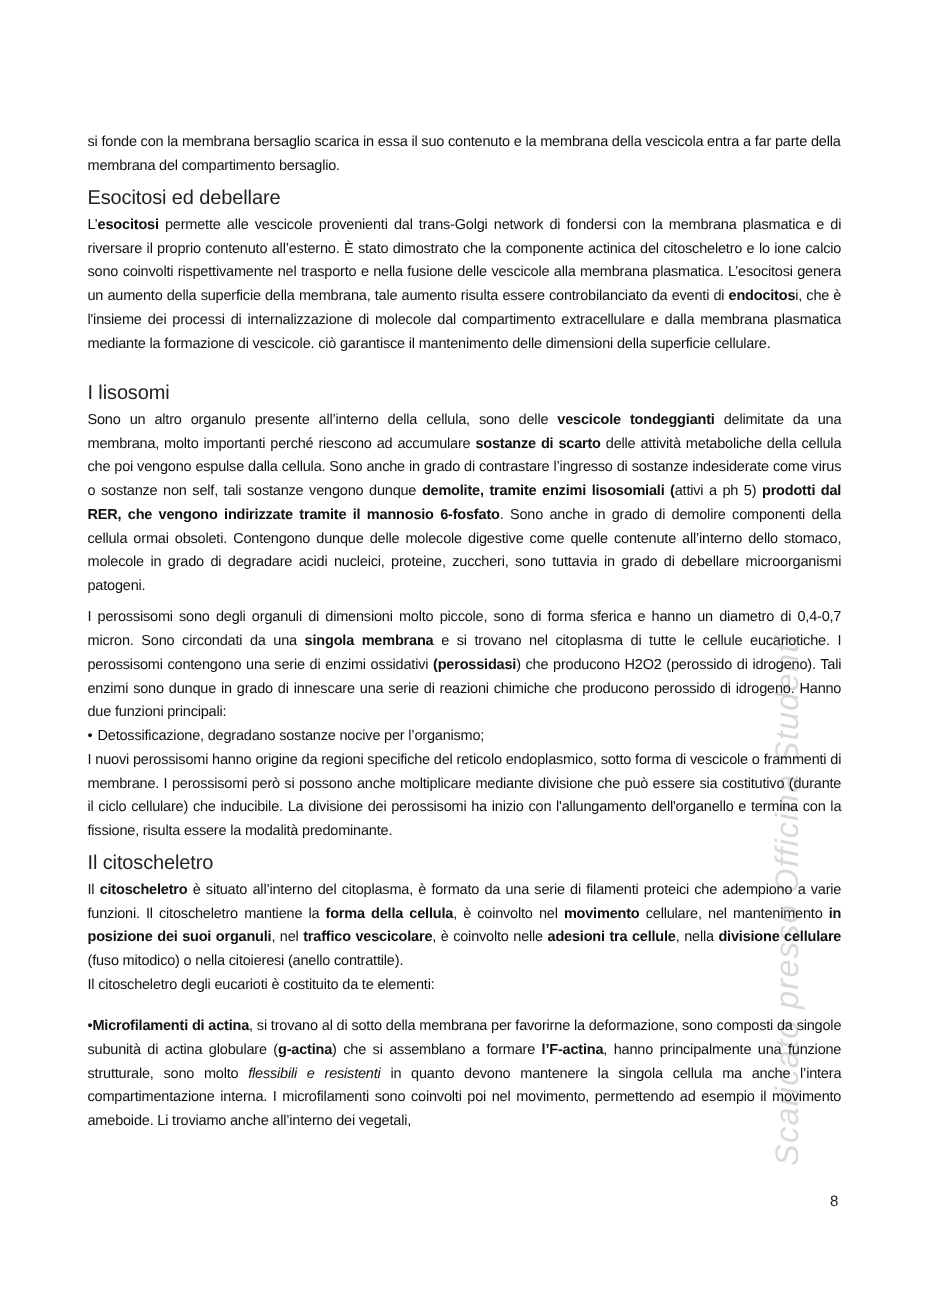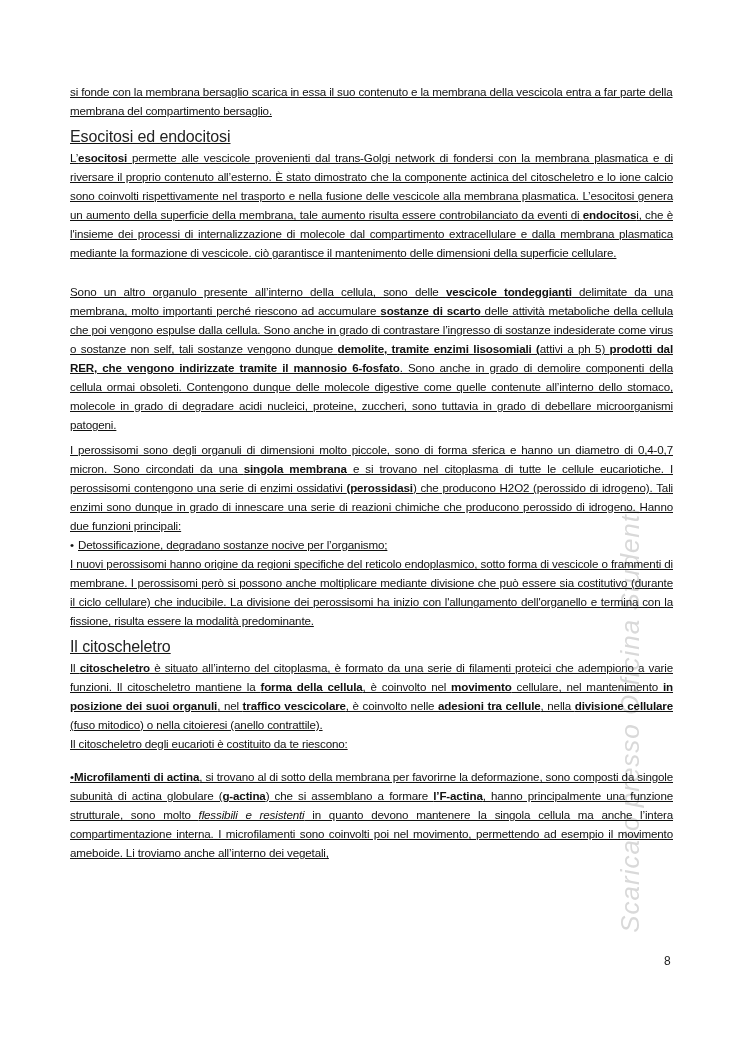--- a/index.html
+++ b/index.html
@@ -3,21 +3,21 @@
   <meta charset="utf-8">
   <style>
     html, body { margin: 0; padding: 0; background: #ffffff; }
     body { width: 744px; height: 1052px; position: relative; overflow: hidden; }
     .page {
       position: absolute; left: 0; top: 0; width: 744px; height: 1052px;
       background: #ffffff; color: #111111;
       font-family: "Liberation Sans", "DejaVu Sans", sans-serif;
     }
     .content {
-      position: absolute; left: 70px; top: 82px; width: 603px; text-decoration: underline;
+      position: absolute; left: 70px; top: 104px; width: 603px;
     }
     p {
       margin: 0; font-size: 11.6px; line-height: 19px; text-align: justify;
       letter-spacing: -0.15px;
     }
     p.last { text-align: left; }
     h2 {
       margin: 0; font-weight: normal; font-size: 16px; line-height: 22px;
       color: #222222; letter-spacing: -0.1px;
     }
@@ -40,33 +40,34 @@
 </head>
 <body>
 
 <div class="page">
   <div class="watermark">Scaricato presso Officina Studenti</div>
 
   <div class="content">
     <p class="last">si fonde con la membrana bersaglio scarica in essa il suo contenuto e la membrana della vescicola entra a far parte della membrana del compartimento bersaglio.</p>
     <div class="gap-sm"></div>
 
-    <h2>Esocitosi ed endocitosi</h2>
+    <h2>Esocitosi ed debellare</h2>
     <p><span>L’</span><b>esocitosi</b><span> permette alle vescicole provenienti dal trans-Golgi network di fondersi con la membrana plasmatica e di riversare il proprio contenuto all’esterno. È stato dimostrato che la componente actinica del citoscheletro e lo ione calcio sono coinvolti rispettivamente nel trasporto e nella fusione delle vescicole alla membrana plasmatica. L’esocitosi genera un aumento della superficie della membrana, tale aumento risulta essere controbilanciato da eventi di </span><b>endocitos</b><span>i, che è l'insieme dei processi di internalizzazione di molecole dal compartimento extracellulare e dalla membrana plasmatica mediante la formazione di vescicole. ciò garantisce il mantenimento delle dimensioni della superficie cellulare.</span></p>
     <div class="gap-lg"></div>
 
+    <h2>I lisosomi</h2>
     <p><span>Sono un altro organulo presente all’interno della cellula, sono delle </span><b>vescicole tondeggianti</b><span> delimitate da una membrana, molto importanti perché riescono ad accumulare </span><b>sostanze di scarto</b><span> delle attività metaboliche della cellula che poi vengono espulse dalla cellula. Sono anche in grado di contrastare l’ingresso di sostanze indesiderate come virus o sostanze non self, tali sostanze vengono dunque </span><b>demolite, tramite enzimi lisosomiali (</b><span>attivi a ph 5) </span><b>prodotti dal RER, che vengono indirizzate tramite il mannosio 6-fosfato</b><span>. Sono anche in grado di demolire componenti della cellula ormai obsoleti. Contengono dunque delle molecole digestive come quelle contenute all’interno dello stomaco, molecole in grado di degradare acidi nucleici, proteine, zuccheri, sono tuttavia in grado di debellare microorganismi patogeni.</span></p>
     <div class="gap-sm"></div>
 
     <p><span>I perossisomi sono degli organuli di dimensioni molto piccole, sono di forma sferica e hanno un diametro di 0,4-0,7 micron. Sono circondati da una </span><b>singola membrana</b><span> e si trovano nel citoplasma di tutte le cellule eucariotiche. I perossisomi contengono una serie di enzimi ossidativi </span><b>(perossidasi</b><span>) che producono H2O2 (perossido di idrogeno). Tali enzimi sono dunque in grado di innescare una serie di reazioni chimiche che producono perossido di idrogeno. Hanno due funzioni principali:</span></p>
     <p class="last"><span class="bullet">•</span><span>Detossificazione, degradano sostanze nocive per l’organismo;</span></p>
     <p>I nuovi perossisomi hanno origine da regioni specifiche del reticolo endoplasmico, sotto forma di vescicole o frammenti di membrane. I perossisomi però si possono anche moltiplicare mediante divisione che può essere sia costitutivo (durante il ciclo cellulare) che inducibile. La divisione dei perossisomi ha inizio con l'allungamento dell'organello e termina con la fissione, risulta essere la modalità predominante.</p>
     <div class="gap-sm"></div>
 
     <h2>Il citoscheletro</h2>
     <p><span>Il </span><b>citoscheletro</b><span> è situato all’interno del citoplasma, è formato da una serie di filamenti proteici che adempiono a varie funzioni. Il citoscheletro mantiene la </span><b>forma della cellula</b><span>, è coinvolto nel </span><b>movimento</b><span> cellulare, nel mantenimento </span><b>in posizione dei suoi organuli</b><span>, nel </span><b>traffico vescicolare</b><span>, è coinvolto nelle </span><b>adesioni tra cellule</b><span>, nella </span><b>divisione cellulare</b><span> (fuso mitodico) o nella citoieresi (anello contrattile).</span></p>
-    <p class="last">Il citoscheletro degli eucarioti è costituito da te riescono:</p>
+    <p class="last">Il citoscheletro degli eucarioti è costituito da te elementi:</p>
     <div class="gap-md"></div>
     <p><span>•</span><b>Microfilamenti di actina</b><span>, si trovano al di sotto della membrana per favorirne la deformazione,  sono composti da singole subunità di actina globulare (</span><b>g-actina</b><span>) che si assemblano a formare </span><b>l’F-actina</b><span>, hanno principalmente una funzione strutturale, sono molto </span><i>flessibili e resistenti</i><span> in quanto devono mantenere la singola cellula ma anche l’intera compartimentazione interna. I microfilamenti sono coinvolti poi nel movimento, permettendo ad esempio il movimento ameboide. Li troviamo anche all’interno dei vegetali,</span></p>
   </div>
 
   <div class="page-number">8</div>
 </div>
 
 </body></html>

